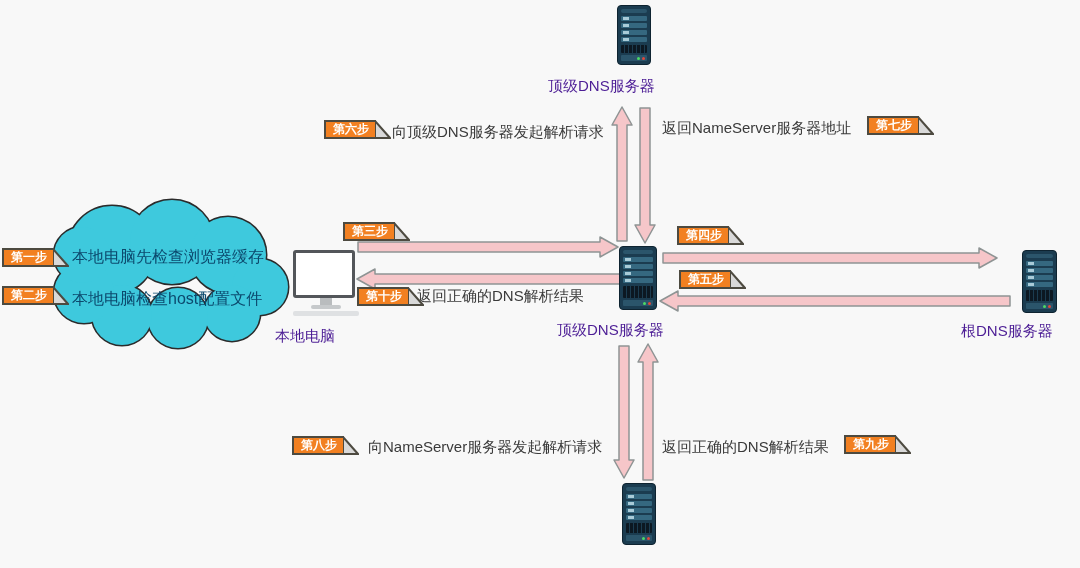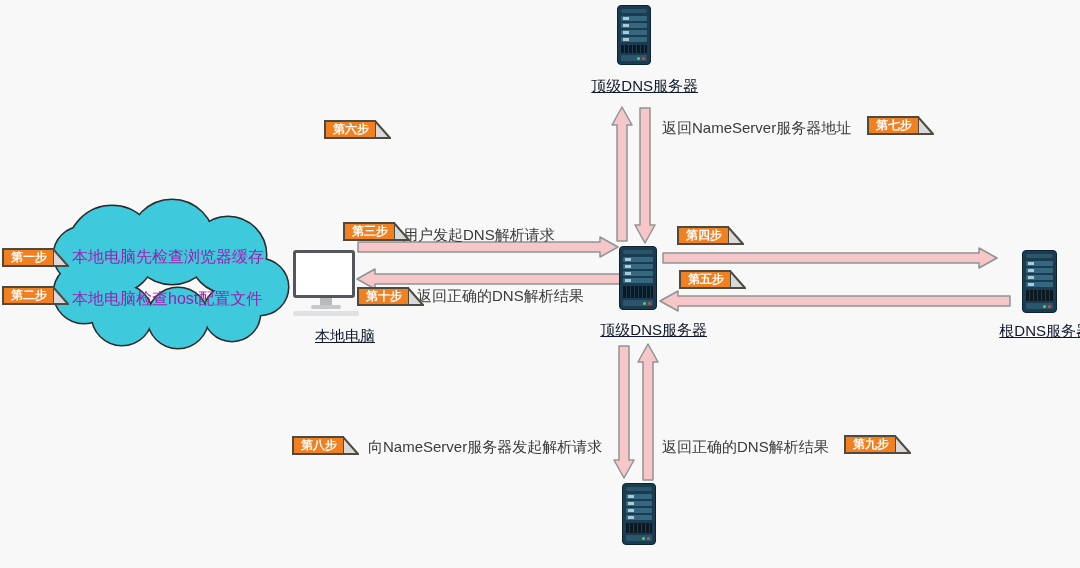--- a/index.html
+++ b/index.html
@@ -15,22 +15,22 @@
   .badge-label{
     background:#f28021;border:2px solid #4d4a40;border-right:none;
     color:#fff;font-size:12px;font-weight:bold;line-height:15px;
     padding:0 7px;display:flex;align-items:center;justify-content:center;
     white-space:nowrap;
   }
   .badge-fold{display:block;margin-left:-1px;}
 
   
   .txt{position:absolute;color:#3a3a3a;font-size:15px;white-space:nowrap;z-index:4;}
-  .node-label{position:absolute;color:#0f172a;font-size:15px;text-align:right;z-index:4;text-decoration:underline;}
-  .cloud-txt{position:absolute;color:#a21caf;font-size:16px;white-space:nowrap;z-index:4;}
+  .node-label{position:absolute;color:#4c1d95;font-size:15px;text-align:left;z-index:4;}
+  .cloud-txt{position:absolute;color:#0c4a6e;font-size:16px;white-space:nowrap;z-index:4;}
 
   
   .server{
     position:absolute;background:#1b3c50;border:1px solid #0e2330;border-radius:4px;
     display:flex;flex-direction:column;padding:3px;box-sizing:border-box;z-index:3;
   }
   .srv-cap{height:4px;background:#2b556b;border-radius:2px;margin-bottom:2px;flex:none;}
   .srv-row{height:5px;background:#356880;border-radius:1px;margin:1px 0;position:relative;flex:none;}
   .srv-row::before{content:"";position:absolute;left:2px;top:1px;width:6px;height:3px;background:#a9cbd8;}
   .srv-vent{flex:1;margin-top:2px;border-radius:1px;
@@ -168,36 +168,36 @@
         <i class="led r"></i>
       </div>
   </div>
 
   <div class="badge" style="left:324px;top:120px">
     <span class="badge-label">第六步</span>
     <svg class="badge-fold" width="16" height="19">
       <polygon points="0,1 15,18 0,18" fill="#d9d9d9" stroke="#4d4a40" stroke-width="2"></polygon>
     </svg>
   </div>
+  <div class="txt" style="left:392px;top:123px">向顶级DNS服务器发起解析请求</div>
 
   <div class="txt" style="left:662px;top:119px">返回NameServer服务器地址</div>
   <div class="badge" style="left:867px;top:116px">
     <span class="badge-label">第七步</span>
     <svg class="badge-fold" width="16" height="19">
       <polygon points="0,1 15,18 0,18" fill="#d9d9d9" stroke="#4d4a40" stroke-width="2"></polygon>
     </svg>
   </div>
 
   <div class="badge" style="left:343px;top:222px">
     <span class="badge-label">第三步</span>
     <svg class="badge-fold" width="16" height="19">
       <polygon points="0,1 15,18 0,18" fill="#d9d9d9" stroke="#4d4a40" stroke-width="2"></polygon>
     </svg>
   </div>
-  <div class="txt" style="left:403px;top:226px">用户发起DNS解析请求</div>
 
   <div class="badge" style="left:357px;top:287px">
     <span class="badge-label">第十步</span>
     <svg class="badge-fold" width="16" height="19">
       <polygon points="0,1 15,18 0,18" fill="#d9d9d9" stroke="#4d4a40" stroke-width="2"></polygon>
     </svg>
   </div>
   <div class="txt" style="left:417px;top:287px">返回正确的DNS解析结果</div>
 
   <div class="badge" style="left:677px;top:226px">

